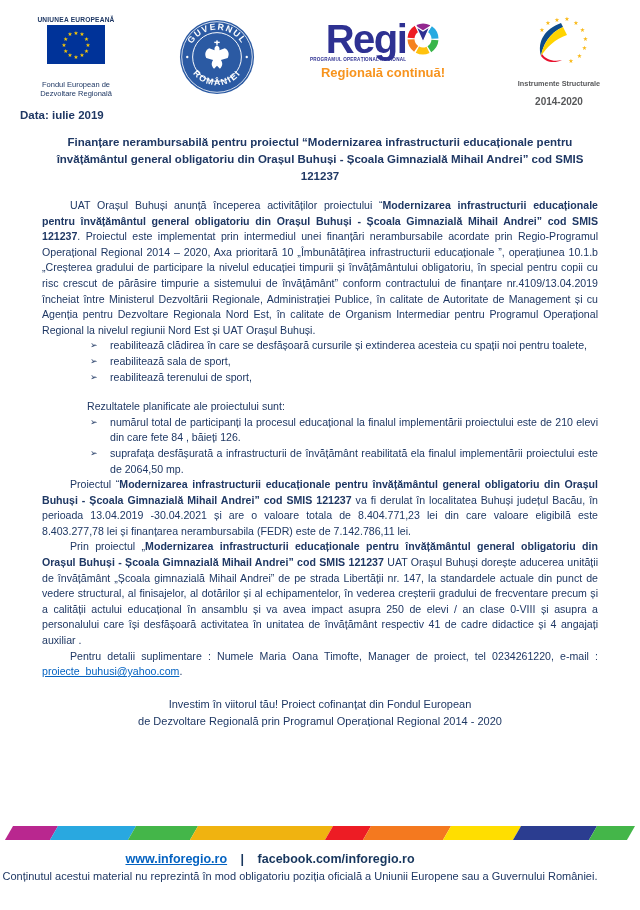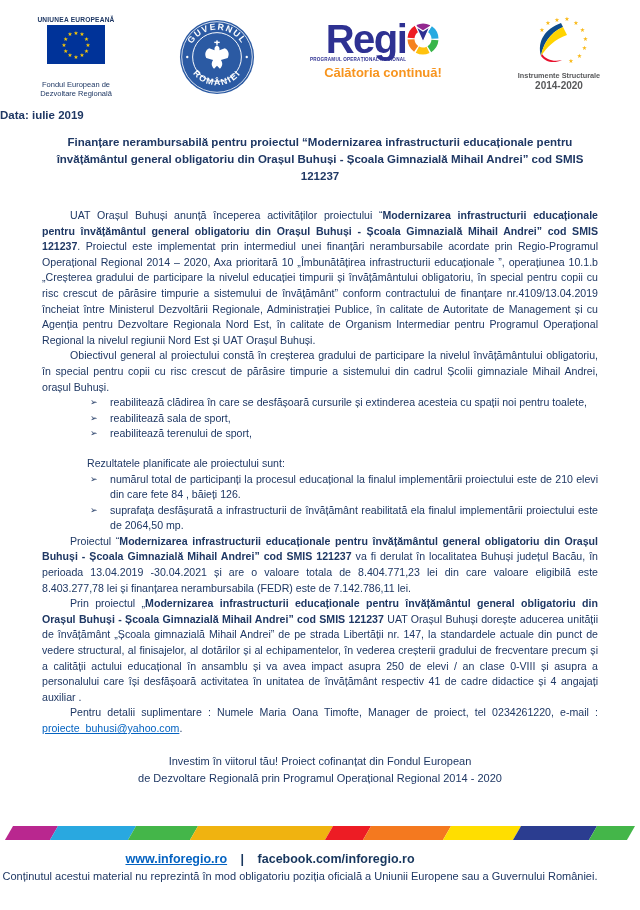--- a/index.html
+++ b/index.html
@@ -12,27 +12,27 @@
   .logo{display:flex;flex-direction:column;align-items:center;}
   .eu{width:100px;}
   .eu-top{font-size:6.6px;font-weight:bold;letter-spacing:.2px;margin-bottom:2px;white-space:nowrap;}
   .eu-bottom{font-size:7.5px;text-align:center;line-height:9px;margin-top:16px;width:92px;}
   .gov{width:90px;padding-top:2px;}
   .regio{width:150px;padding-top:6px;}
   .regio-row{display:flex;align-items:flex-start;}
   .regio-word{font-size:40px;font-weight:bold;color:#2e3192;letter-spacing:-1.5px;line-height:34px;}
   .regio-sub{font-size:4.6px;font-weight:bold;color:#2e3192;letter-spacing:.2px;margin-top:1px;align-self:flex-start;margin-left:2px;}
   .regio-tag{font-size:13px;font-weight:bold;color:#f7941e;margin-top:3px;}
-  .is-logo{width:110px;}
+  .is-logo{width:110px;gap:8px;}
   .is-line1{font-size:7.3px;font-weight:bold;color:#58595b;margin-top:1px;}
   .is-line2{font-size:10px;font-weight:bold;color:#58595b;}
   
   .title{font-size:13.5px;font-weight:bold;text-align:center;margin:10px 0 0 0;}
-  .date{font-size:11.5px;font-weight:bold;margin-top:7px;}
-  .subtitle{font-size:11.5px;font-weight:bold;text-align:center;width:565px;margin:13px auto 10px auto;line-height:17px;}
+  .date{font-size:11.5px;font-weight:bold;padding-left:20px;margin-top:7px;}
+  .subtitle{font-size:11.5px;font-weight:bold;text-align:center;width:565px;margin:13px auto 0 auto;line-height:17px;}
   
   main{padding:13px 42px 0 42px;font-size:10.6px;line-height:15.6px;}
   .para{margin:0;text-align:justify;text-indent:28px;}
   .list-intro{padding-left:45px;}
   .list-intro.mt{margin-top:14px;}
   .li{display:flex;padding-left:48px;text-align:justify;}
   .blt{flex:0 0 20px;font-size:9px;}
   .li .txt{flex:1;}
   a.email,a.weblink{color:#0563c1;text-decoration:underline;}
   .closing{text-align:center;margin-top:16px;line-height:17px;font-size:11px;}
@@ -112,21 +112,21 @@
             <circle cx="17" cy="17" r="12" stroke="#39b54a" stroke-dasharray="11 64.4" transform="rotate(5,17,17)"></circle>
             <circle cx="17" cy="17" r="12" stroke="#ffc20e" stroke-dasharray="11 64.4" transform="rotate(65,17,17)"></circle>
             <circle cx="17" cy="17" r="12" stroke="#f5821f" stroke-dasharray="11 64.4" transform="rotate(125,17,17)"></circle>
             <circle cx="17" cy="17" r="12" stroke="#ed1c24" stroke-dasharray="11 64.4" transform="rotate(185,17,17)"></circle>
             <circle cx="17" cy="17" r="12" stroke="#92278f" stroke-dasharray="11 64.4" transform="rotate(245,17,17)"></circle>
           </g>
           <path d="M10,4.5 L17,20 L24,4.5 L17,9 Z" fill="#2e3192" stroke="#ffffff" stroke-width="1.2"></path>
         </svg>
       </div>
       <div class="regio-sub">PROGRAMUL OPERAȚIONAL REGIONAL</div>
-      <div class="regio-tag">Călătoria continuă!</div>
+      <div class="regio-tag">Regională continuă!</div>
     </div>
 
     <div class="logo is-logo">
       <svg width="90" height="54" viewBox="0 0 90 54">
         <g fill="#f9b918" font-size="6" text-anchor="middle" font-family="DejaVu Sans, sans-serif">
           <text x="28" y="16">★</text>
             <text x="34" y="9">★</text>
             <text x="43" y="5.5">★</text>
           <text x="53" y="5">★</text>
             <text x="62" y="9">★</text>
@@ -144,21 +144,20 @@
       <div class="is-line2">2014-2020</div>
     </div>
   </header>
 
   <div class="date">Data: iulie 2019</div>
   <div class="subtitle">Finanțare nerambursabilă pentru proiectul “Modernizarea infrastructurii educaționale pentru învățământul general obligatoriu din Orașul Buhuși - Școala Gimnazială Mihail Andrei” cod SMIS  121237</div>
 
   <main>
     <p class="para"><span>UAT Orașul Buhuși anunță începerea activităților proiectului “</span><b>Modernizarea infrastructurii educaționale pentru învățământul general obligatoriu din Orașul Buhuși - Școala Gimnazială Mihail Andrei” cod SMIS  121237</b><span>. Proiectul este implementat prin intermediul unei finanțări nerambursabile acordate prin Regio-Programul Operațional Regional 2014 – 2020,  Axa prioritară 10 „Îmbunătățirea infrastructurii educaționale ”, operațiunea 10.1.b „Creșterea gradului de participare la nivelul educației timpurii și învățământului obligatoriu, în special pentru copii cu risc crescut de părăsire timpurie a sistemului de învățământ”  conform contractului de finanțare nr.4109/13.04.2019 încheiat între  Ministerul Dezvoltării Regionale, Administrației Publice, în calitate de Autoritate de Management și cu Agenția pentru Dezvoltare Regionala Nord Est, în calitate de Organism Intermediar pentru Programul Operațional Regional la nivelul regiunii Nord Est și UAT Orașul Buhuși.</span></p>
 
-    <p class="para">Obiectivul general al proiectului constă în creșterea gradului de participare la nivelul învățământului obligatoriu, în special pentru copii cu risc crescut de părăsire timpurie a sistemului din cadrul Școlii gimnaziale Mihail Andrei, orașul Buhuși.</p>
 
     <div class="li">
         <span class="blt">➢</span>
         <span class="txt">reabilitează clădirea în care se desfășoară cursurile și extinderea acesteia cu spații noi pentru toalete,</span>
       </div>
     <div class="li">
         <span class="blt">➢</span>
         <span class="txt">reabilitează sala de sport,</span>
       </div>
     <div class="li">

